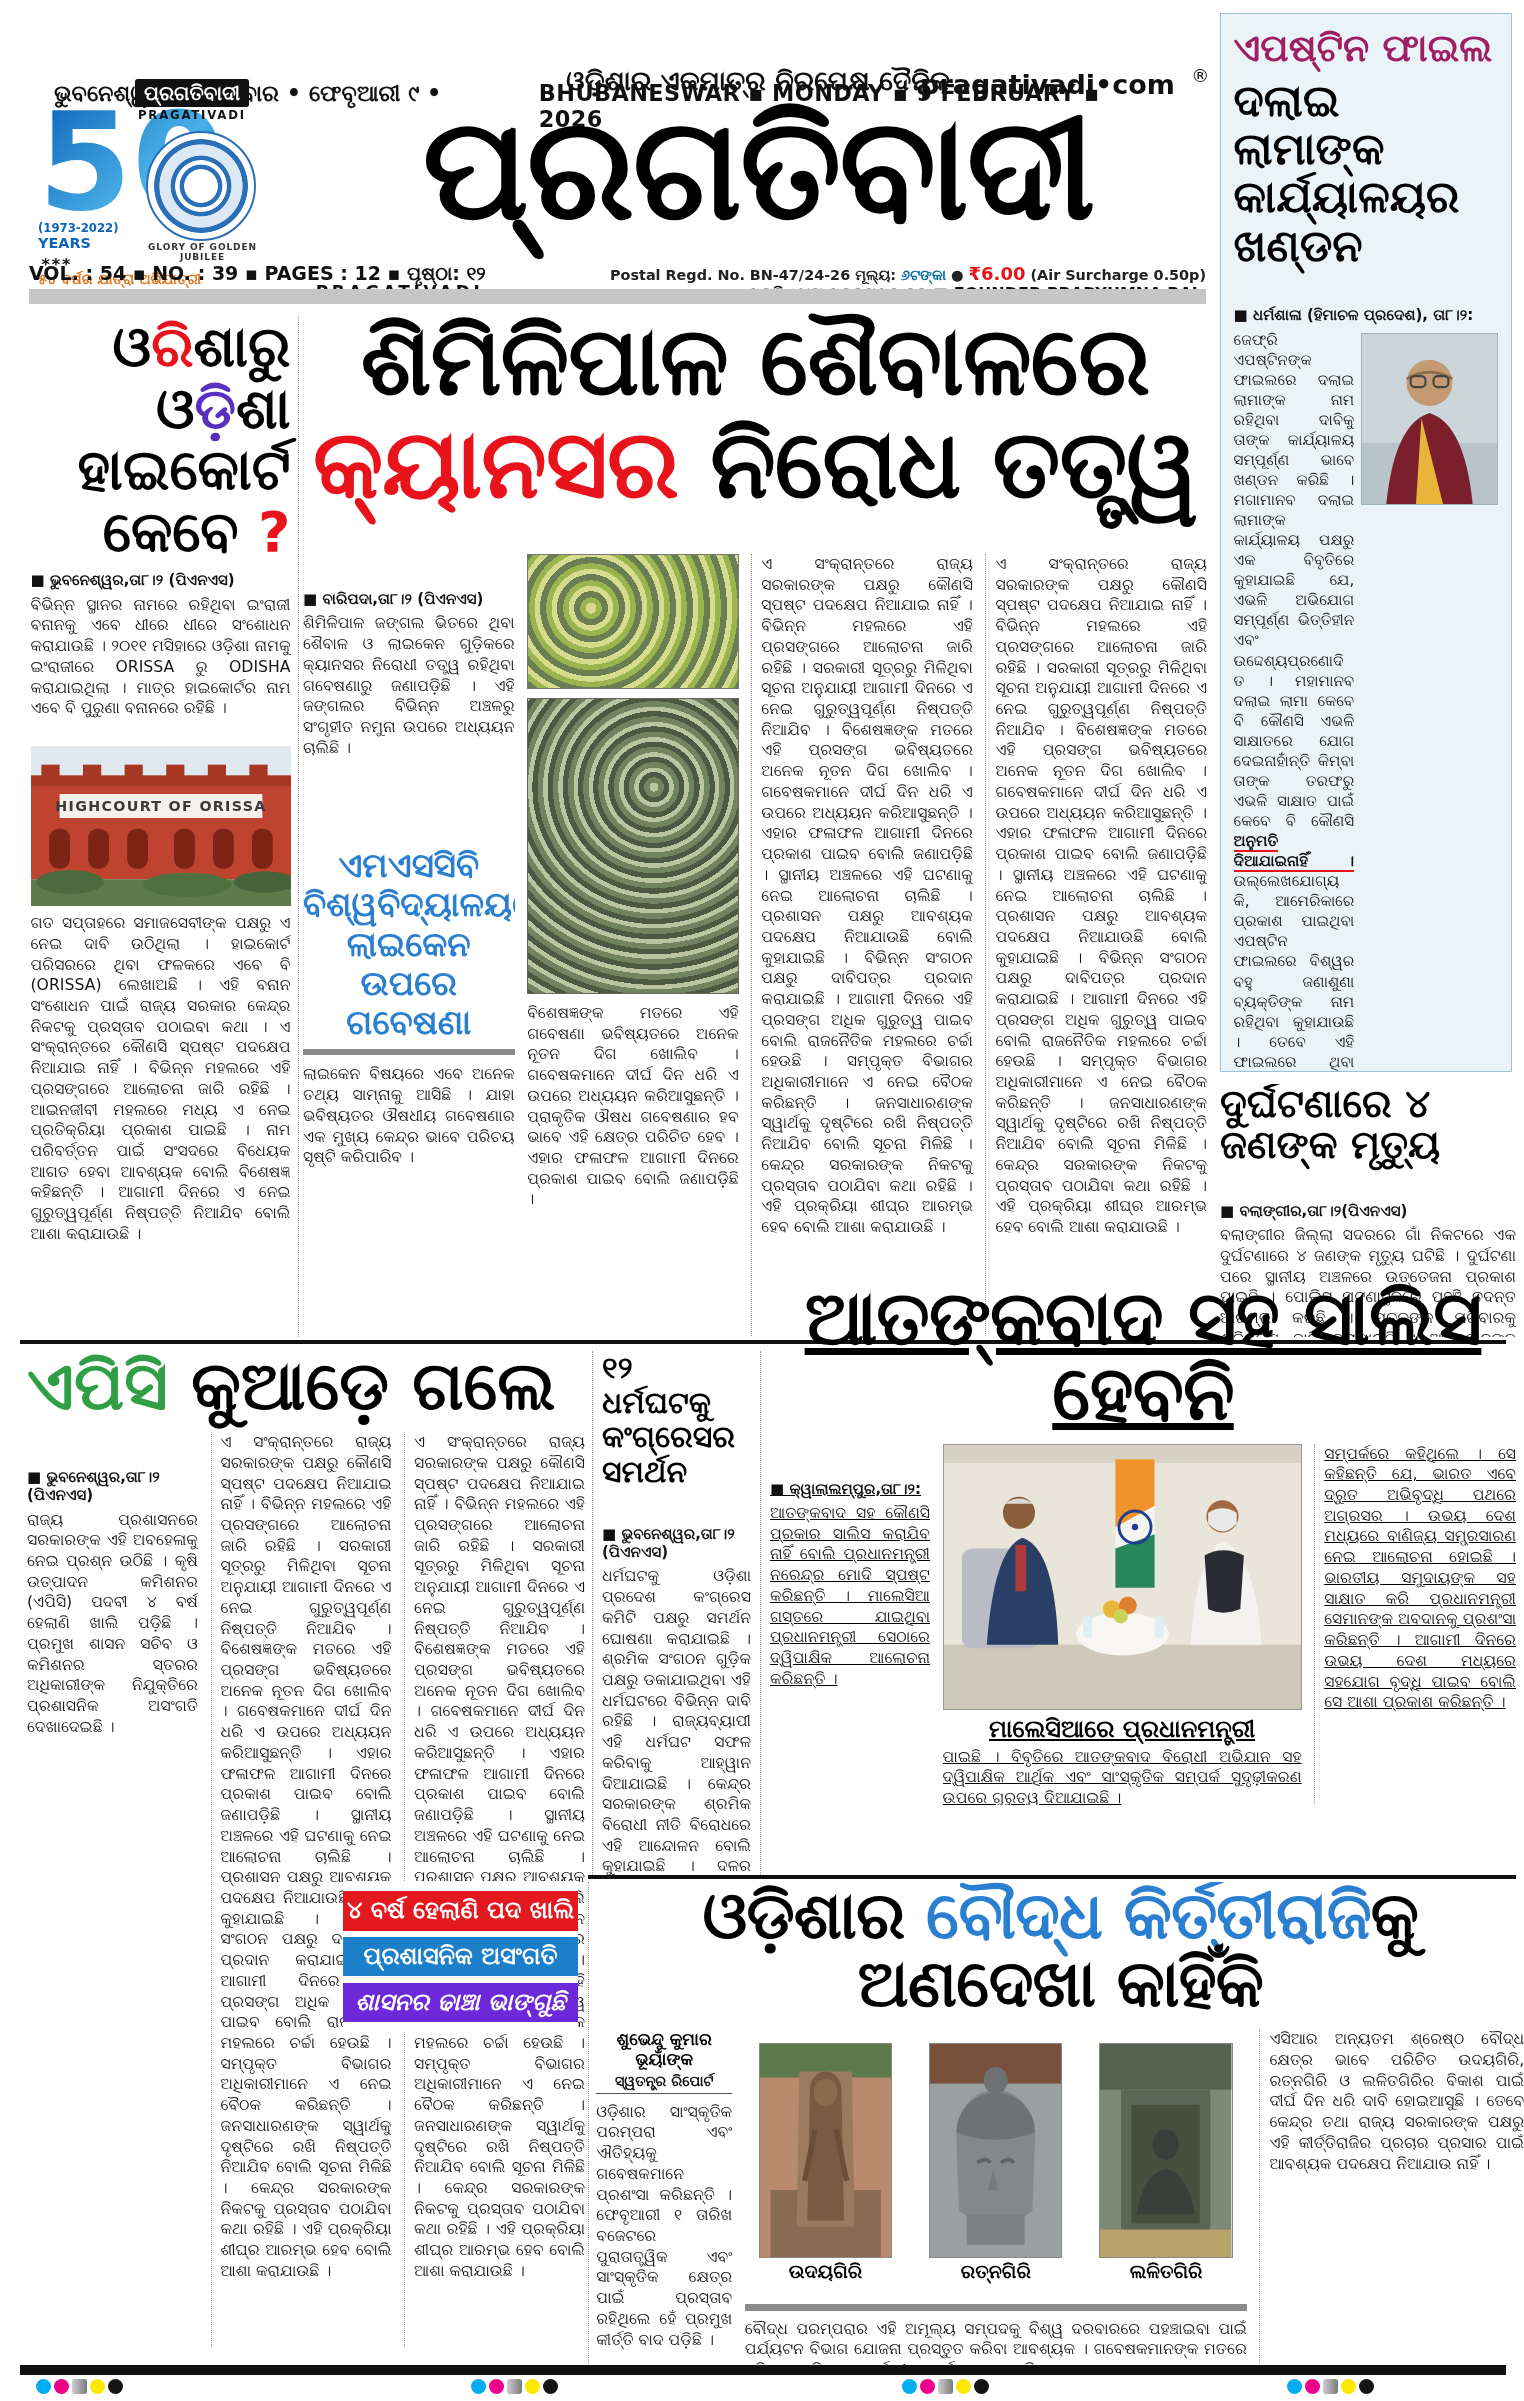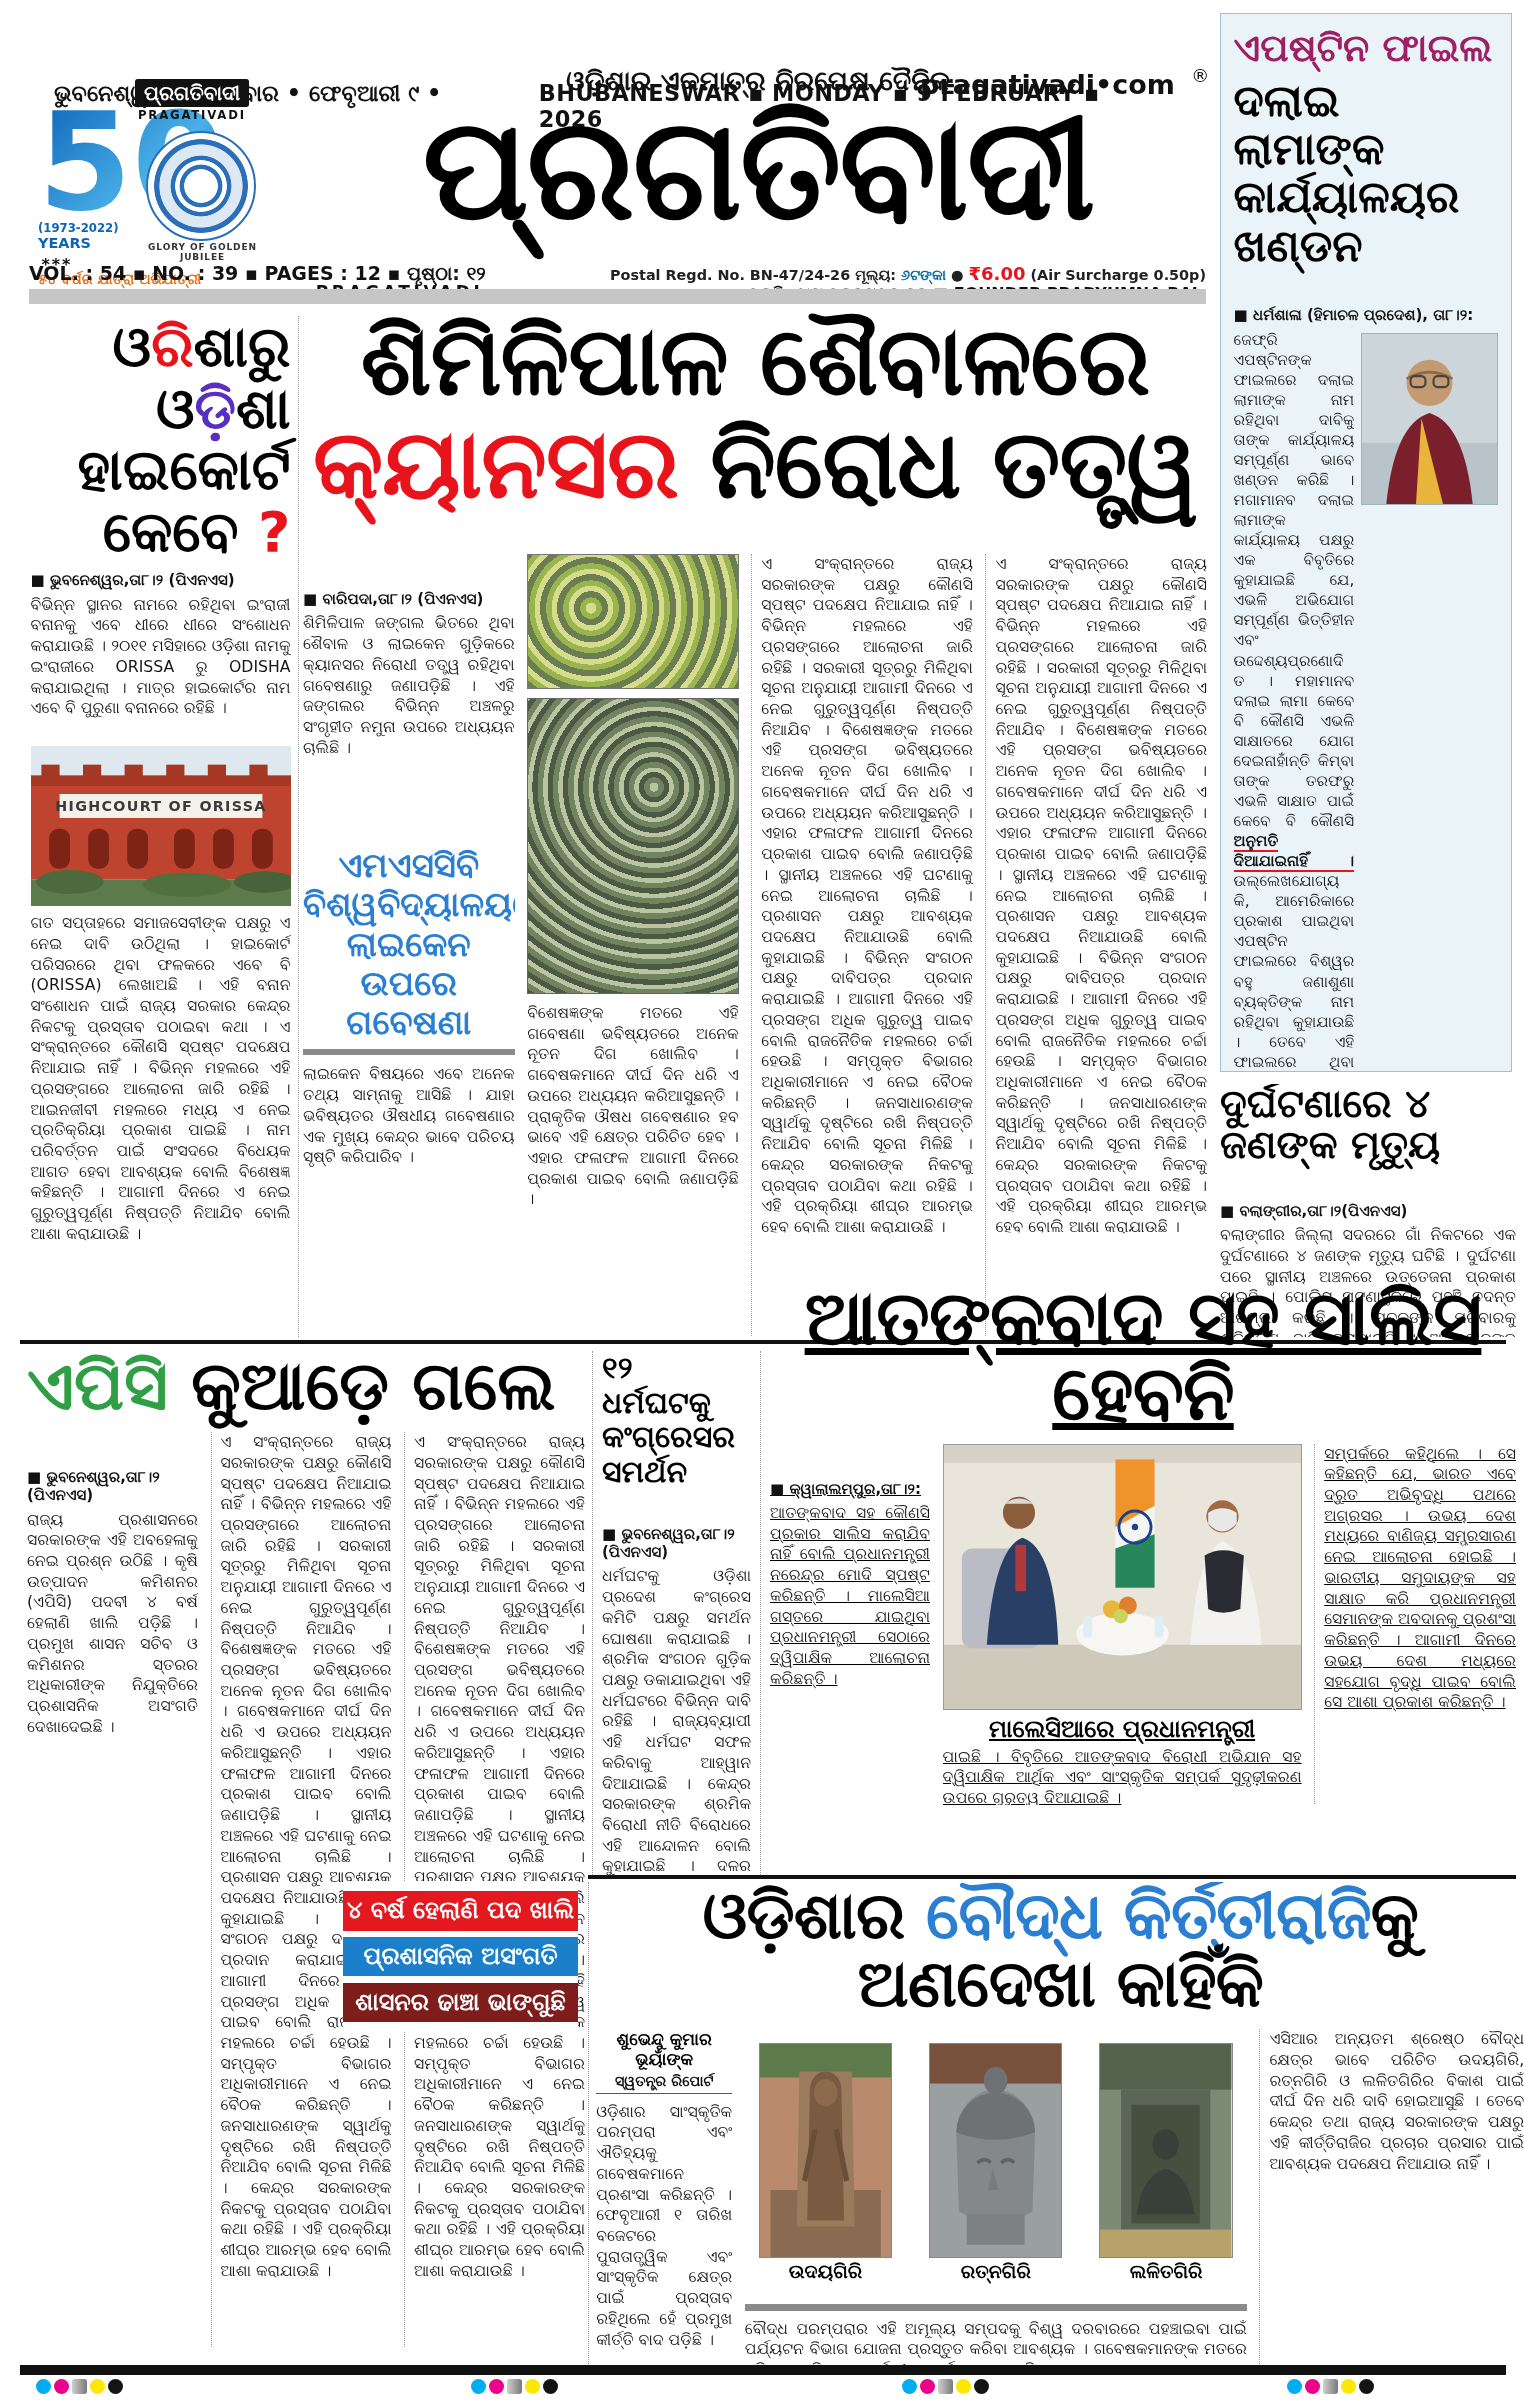--- a/index.html
+++ b/index.html
@@ -76,21 +76,21 @@
 
   
   .apc{top:1351px;left:27px;width:558px;height:1028px;overflow:hidden;}
   .apc-hl{font-size:67px;line-height:1.05;}
   .apc-cols{display:flex;gap:12.6px;margin-top:10.8px;height:915px;position:relative;}
   .apc-col{flex:1;overflow:hidden;}
   .apc-boxes{position:absolute;left:316px;top:449px;width:235px;background:#fff;padding:3.6px 0;}
   .cbox{color:#fff;font-weight:900;font-size:24px;text-align:center;padding:7.2px 3.6px;margin:6.3px 0;line-height:1.05;}
   .cbox.r{background:#e3191f;}
   .cbox.b{background:#1c7fc9;}
-  .cbox.o{background:#7f1d1d;}
+  .cbox.o{background:#6d28d9;font-style:italic;}
 
   
   .strike{top:1351px;left:592px;width:169px;height:524px;overflow:hidden;padding:0 9px;box-sizing:border-box;}
   .strike-hl{font-size:30px;line-height:1.15;margin-bottom:7.2px;}
 
   
   .terror{top:1281px;left:770px;width:746px;height:524px;overflow:hidden;text-decoration:underline;}
   .terror-hl{font-size:75px;line-height:1.0;text-align:center;letter-spacing:-0.9px;}
   .terror-row{display:flex;gap:12.6px;margin-top:12.6px;height:422px;}
   .terror-colL{width:160px;overflow:hidden;}

